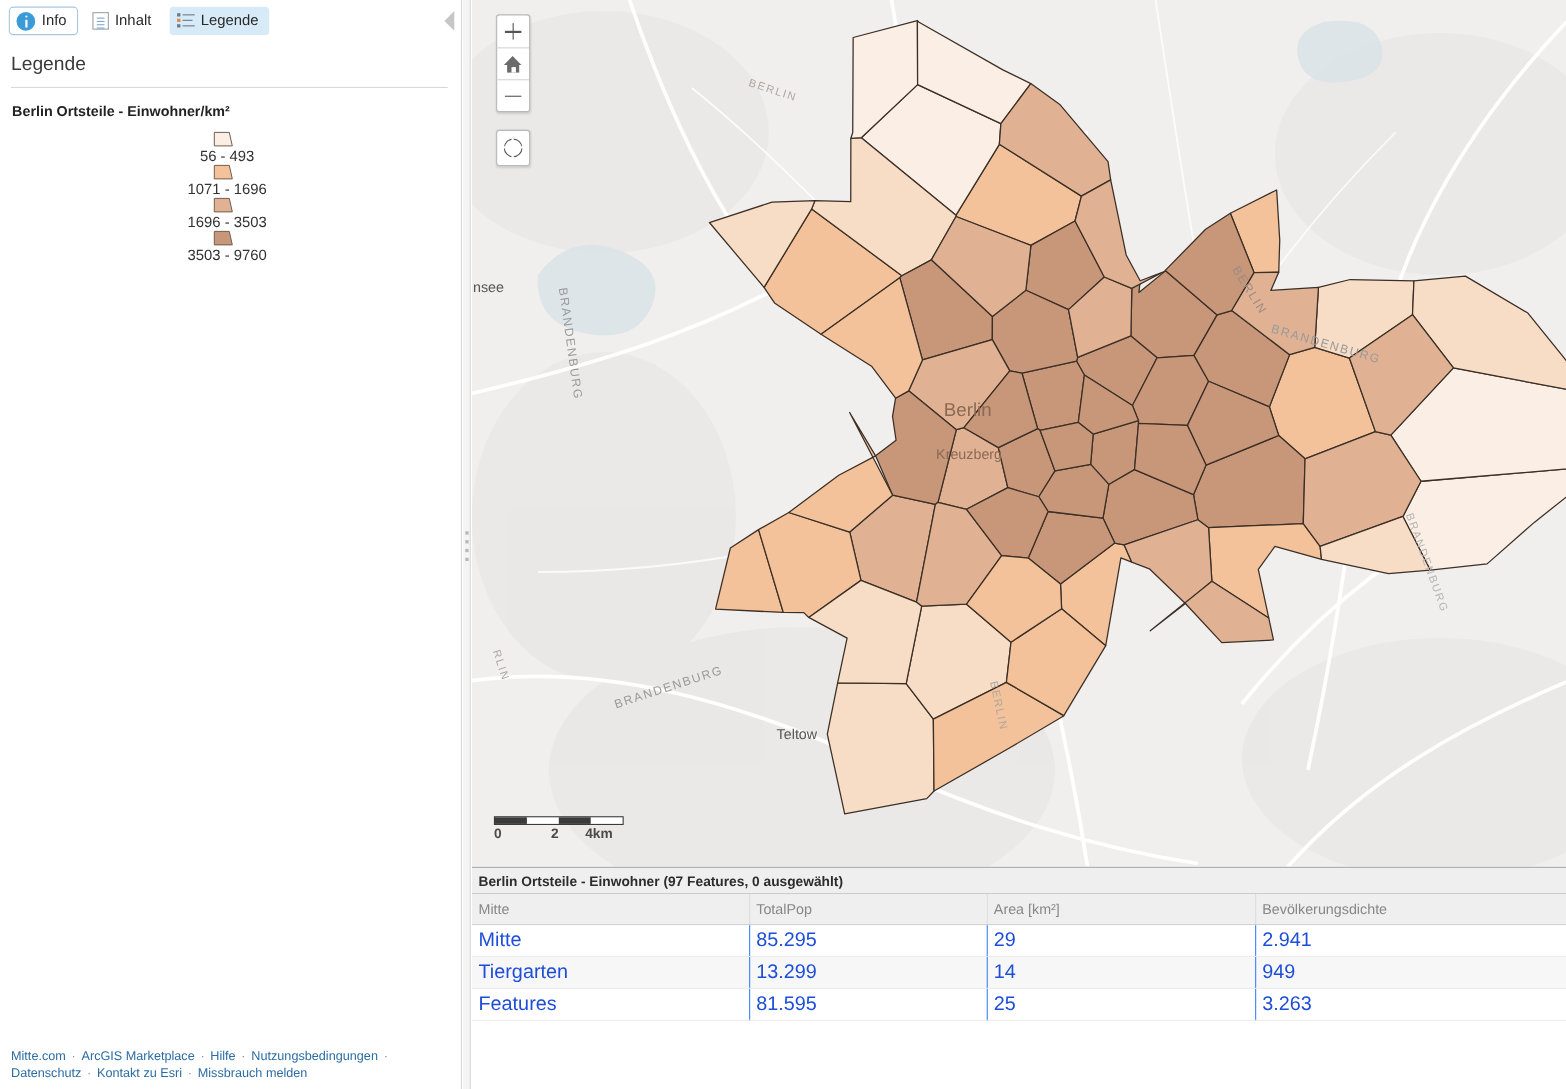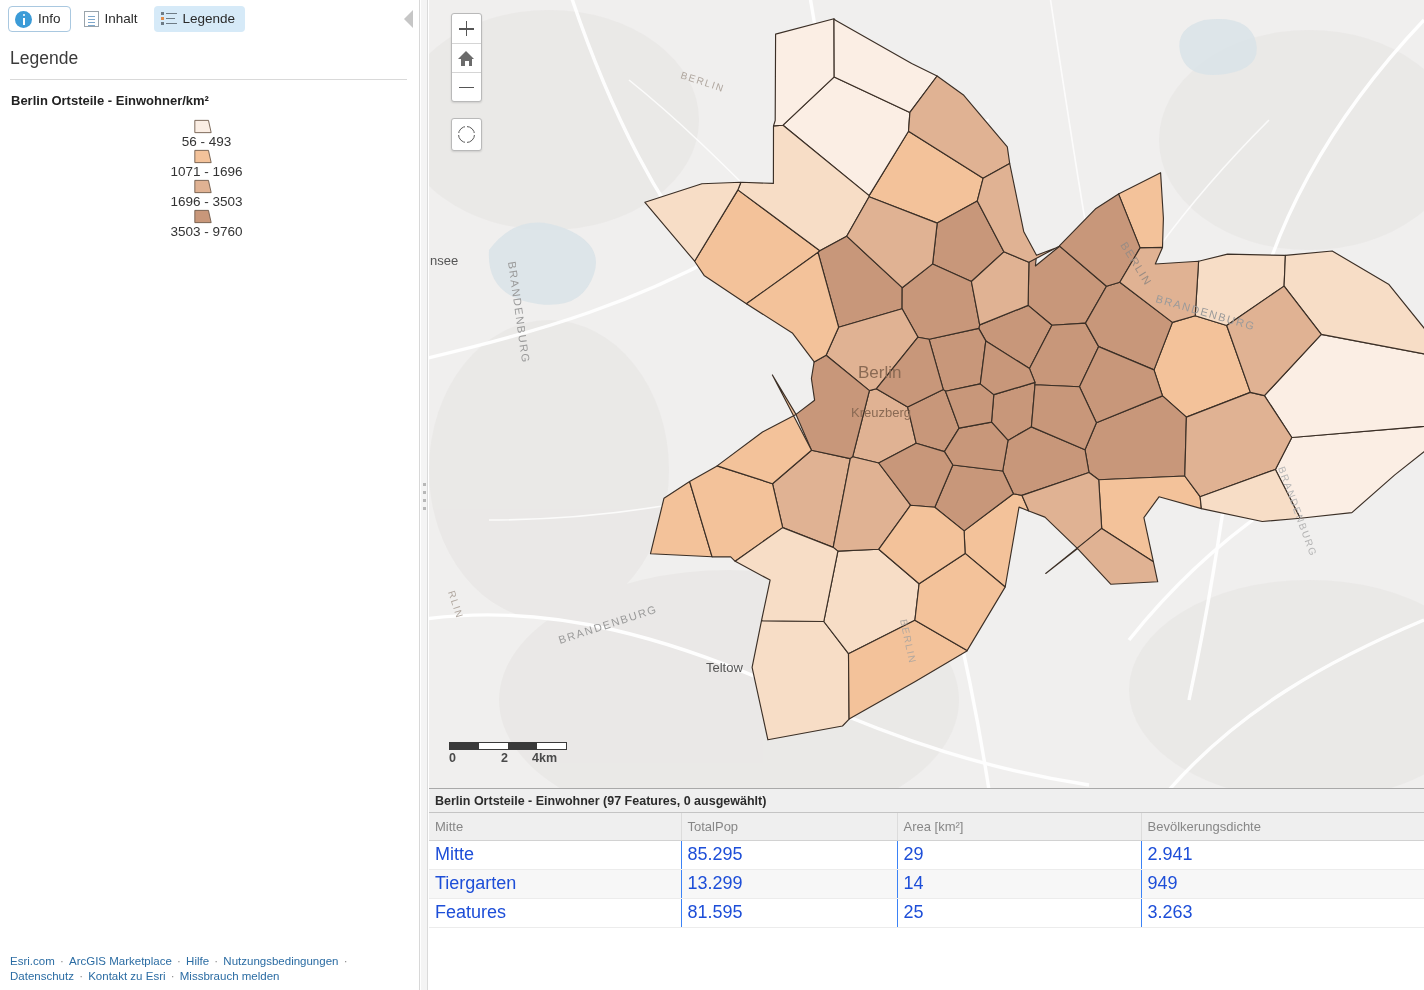--- a/index.html
+++ b/index.html
@@ -266,21 +266,21 @@
           </div>
           <div class="legend-row">
             <svg class="legend-swatch" viewBox="0 0 28 22">
               <path d="M2 2 L22 2 L26 20 L2 20 Z" fill="#c8977a" stroke="#6e5a4a" stroke-width="1.3"></path>
             </svg>
             <span class="legend-text">3503 - 9760</span>
           </div>
         </div>
     </div>
 
-    <div id="footer"><a>Esri.com</a><span class="sep"> · </span><a>ArcGIS Marketplace</a><span class="sep"> · </span><a>Hilfe</a><span class="sep"> · </span><a>Nutzungsbedingungen</a><span class="sep"> · </span><a>Datenschutz</a><span class="sep"> · </span><a>Kontakt zu Esri</a><span class="sep"> · </span><a>Missbrauch melden</a></div>
+    <div id="footer"><a>Mitte.com</a><span class="sep"> · </span><a>ArcGIS Marketplace</a><span class="sep"> · </span><a>Hilfe</a><span class="sep"> · </span><a>Nutzungsbedingungen</a><span class="sep"> · </span><a>Datenschutz</a><span class="sep"> · </span><a>Kontakt zu Esri</a><span class="sep"> · </span><a>Missbrauch melden</a></div>
   </div>
 
   <div id="splitter">
     <div id="splitter-grip">
       <i></i>
         <i></i>
         <i></i>
         <i></i>
     </div>
   </div>

